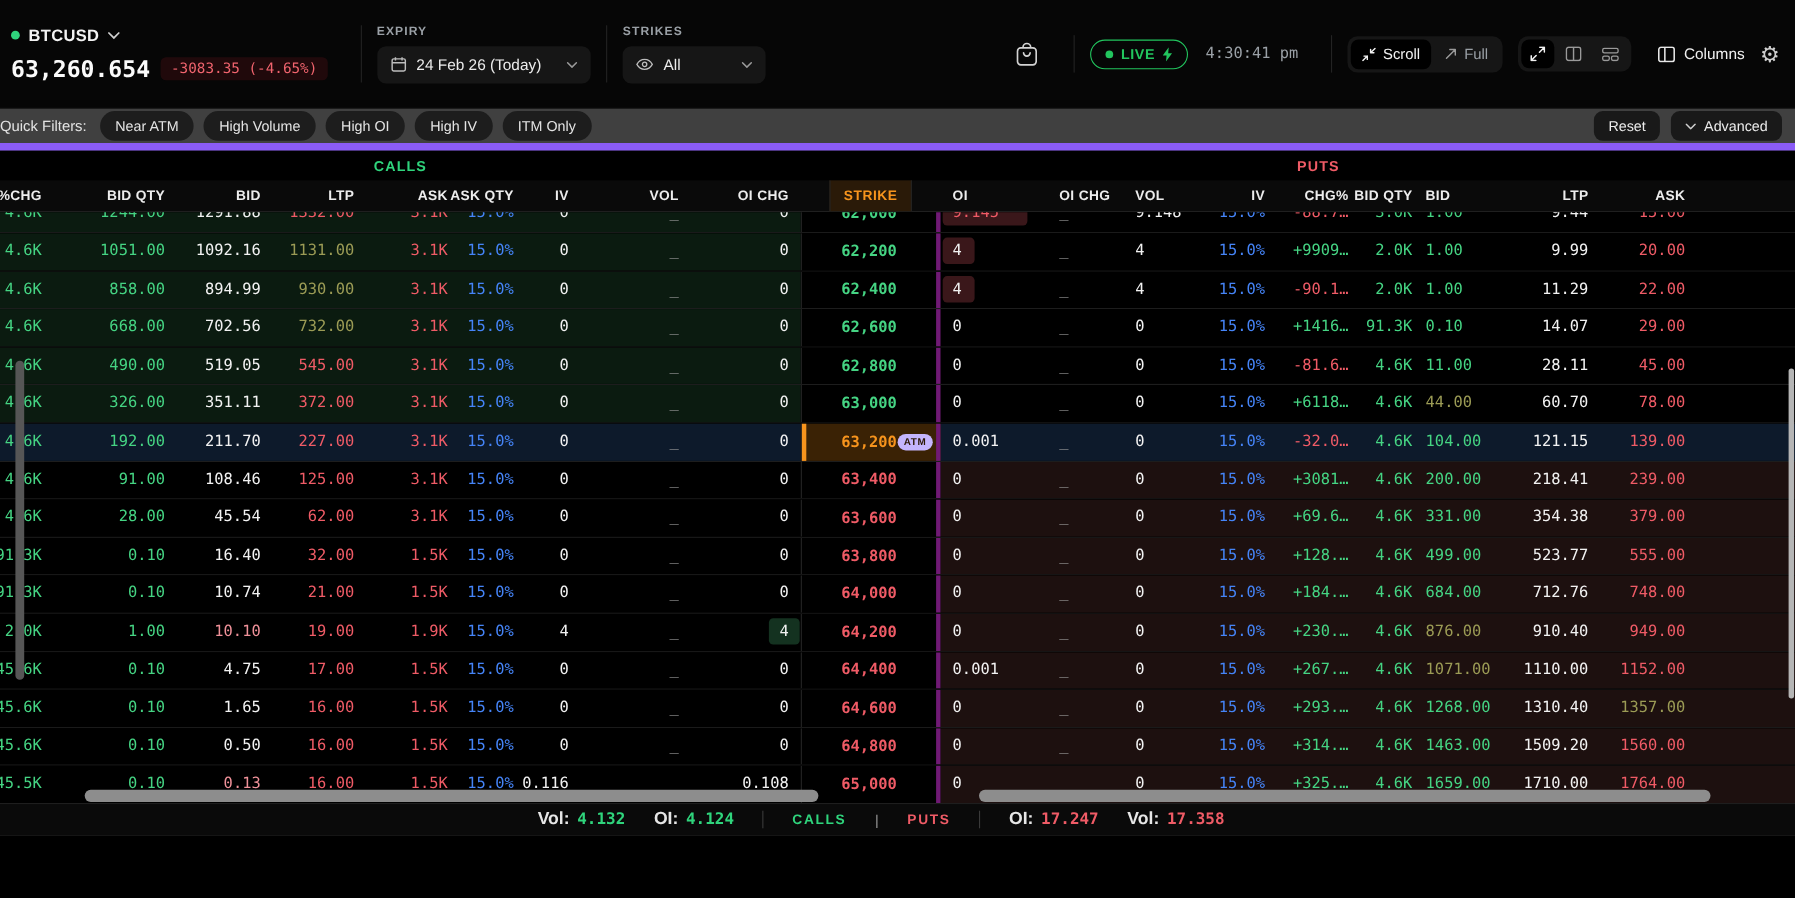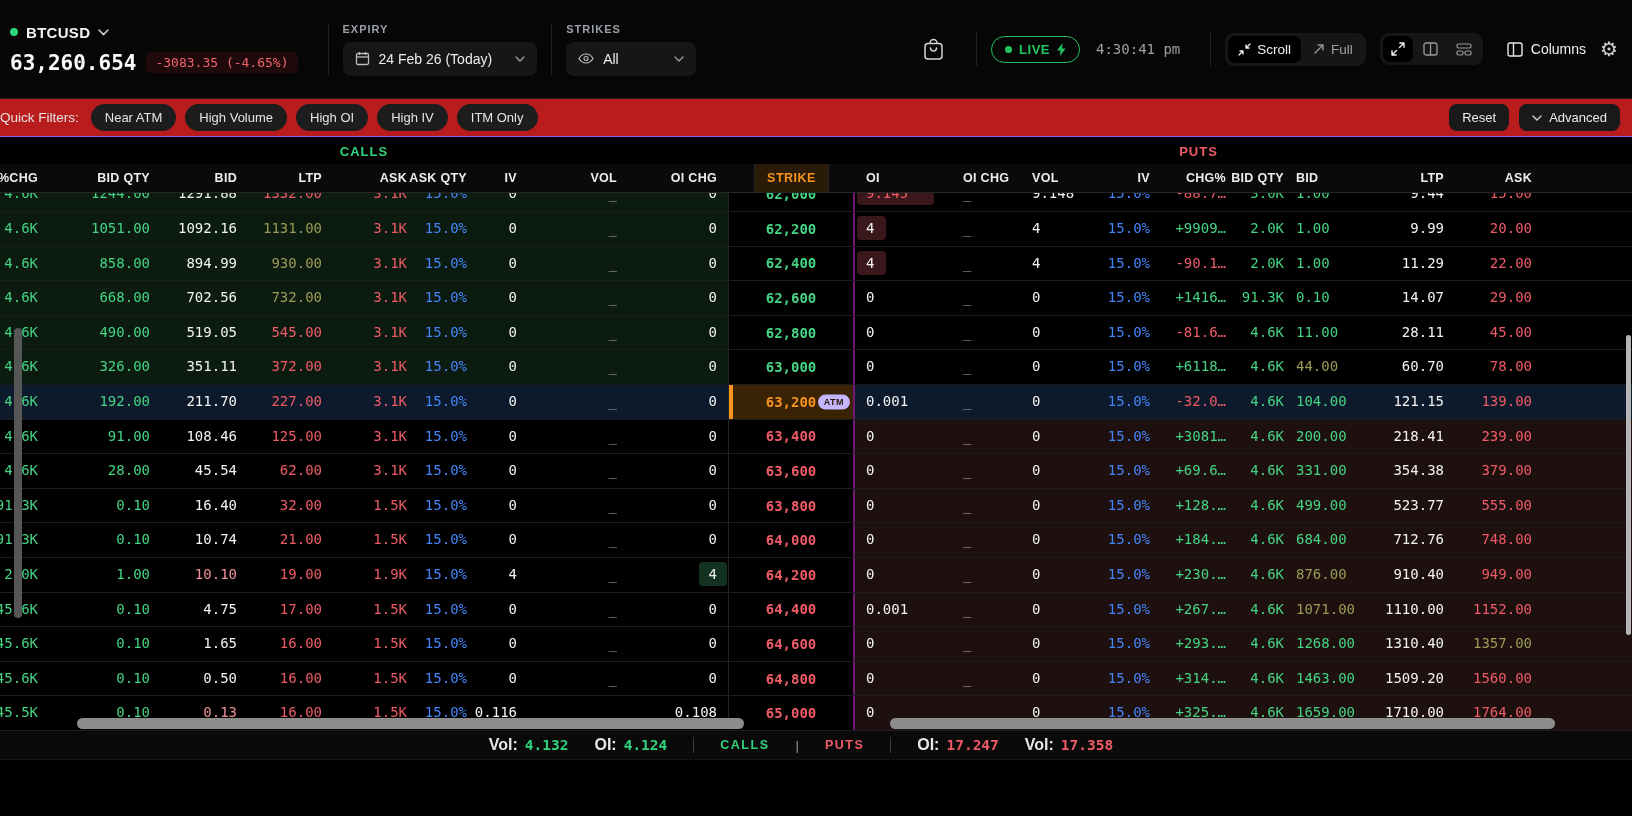--- a/index.html
+++ b/index.html
@@ -29,21 +29,21 @@
   .live-txt { color:#22c55e; font-weight:bold; font-size:13px; letter-spacing:.5px; }
   .clock { font-family:"DejaVu Sans Mono",monospace; font-size:14px; color:#9aa0a6; margin:0 16px; }
   .seg-group { display:flex; align-items:center; background:#161616; border-radius:9px; padding:3px; gap:2px; }
   .seg { display:flex; align-items:center; gap:6px; padding:6px 10px; border-radius:7px; font-size:13.5px; color:#9aa0a6; cursor:pointer; }
   .seg.active { background:#000; color:#f1f1f1; }
   .seg-ico { padding:6px 8px; }
   .btn-plain { display:flex; align-items:center; gap:8px; font-size:14px; color:#f0f0f0; padding:6px 8px; cursor:pointer; }
   .gear { font-size:20px; color:#cfcfcf; margin:0 14px 0 6px; cursor:pointer; }
 
   
-  .filters { height:38px; display:flex; align-items:center; background:#b91c1c; border-bottom:1px solid #8b5cf6; padding-right:12px; }
+  .filters { height:38px; display:flex; align-items:center; background:#404040; border-bottom:7px solid #8b5cf6; padding-right:12px; }
   .qf-label { font-size:13.5px; color:#e3e3e3; margin-right:12px; white-space:nowrap; }
   .pills { display:flex; gap:9px; }
   .pill { background:#1d1d1d; border:none; color:#e4e4e4; font-family:inherit; font-size:13px; padding:6px 14px; border-radius:15px; cursor:pointer; white-space:nowrap; }
   .btn-dark { background:#191919; border:none; color:#ececec; font-family:inherit; font-size:13px; padding:6px 13px; border-radius:8px; cursor:pointer; display:flex; align-items:center; gap:7px; }
 
   
   .tablewrap { position:relative; }
   .banner { display:flex; height:27px; align-items:center; background:#000; }
   .banner .left { width:728px; text-align:center; }
   .banner .mid { width:127px; }
@@ -69,21 +69,21 @@
   .trow { display:flex; height:34.6px; border-bottom:1px solid #1d1d1d; overflow:hidden; background:#000; cursor:pointer; }
   .trow.clip { margin-top:-15.6px; }
   .cell { font-family:"DejaVu Sans Mono",monospace; font-size:14px; line-height:33.6px; white-space:nowrap; overflow:visible; }
   .half { height:100%; }
   .z-c .calls-grid { background:#0b1b10; }
   .z-p .puts-grid  { background:#1d100f; }
   .z-a .calls-grid, .z-a .puts-grid { background:#0d1a2b; }
 
   .strike-cell { position:relative; width:127px; display:flex; align-items:center; justify-content:center;
                  font-family:"DejaVu Sans Mono",monospace; font-size:14px; font-weight:bold;
-                 border-left:1px solid #242424; border-right:2px solid #701a75; background:#000; }
+                 border-left:1px solid #242424; border-right:4px solid #701a75; background:#000; }
   .s-g span.sv { color:#45d483; } .s-r span.sv { color:#ef5b66; } .s-o span.sv { color:#f7941d; }
   .strike-cell.s-atm { background:#3a2205; }
   .strike-cell.s-atm::before { content:""; position:absolute; left:0; top:0; bottom:0; width:4px; background:#f7941d; }
   .atm-badge { position:absolute; right:3px; top:50%; transform:translateY(-50%); background:#c4b5fd; color:#2a1703;
                font-family:"Liberation Sans",sans-serif; font-weight:bold; font-size:9px; letter-spacing:.5px;
                padding:2.5px 6px; border-radius:8px; }
 
   .c-g { color:#45d483; } .c-r { color:#ef5b66; } .c-w { color:#f2f2f2; } .c-b { color:#4584f7; }
   .c-o { color:#9b9b55; } .c-p { color:#ef9199; } .c-y { color:#9a9a9a; }
   .hlbox { display:inline-block; border-radius:4px; line-height:24px; }

